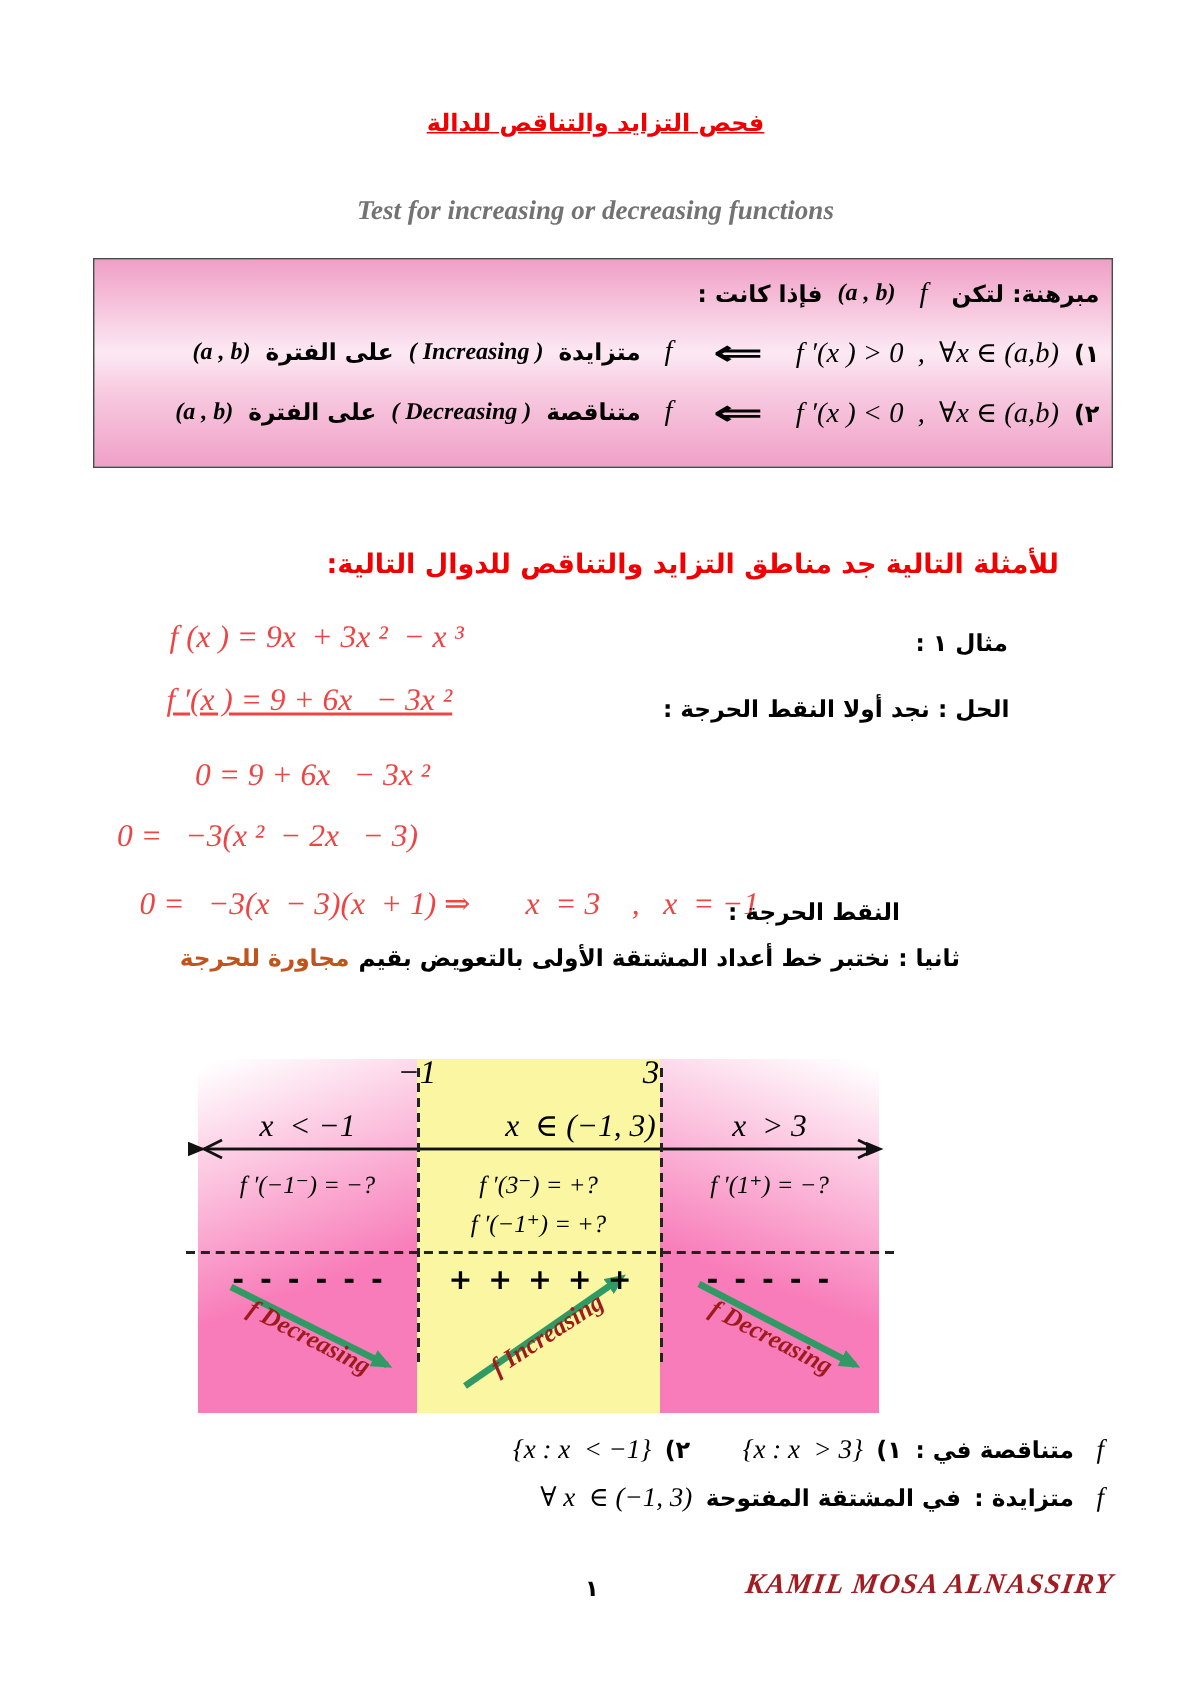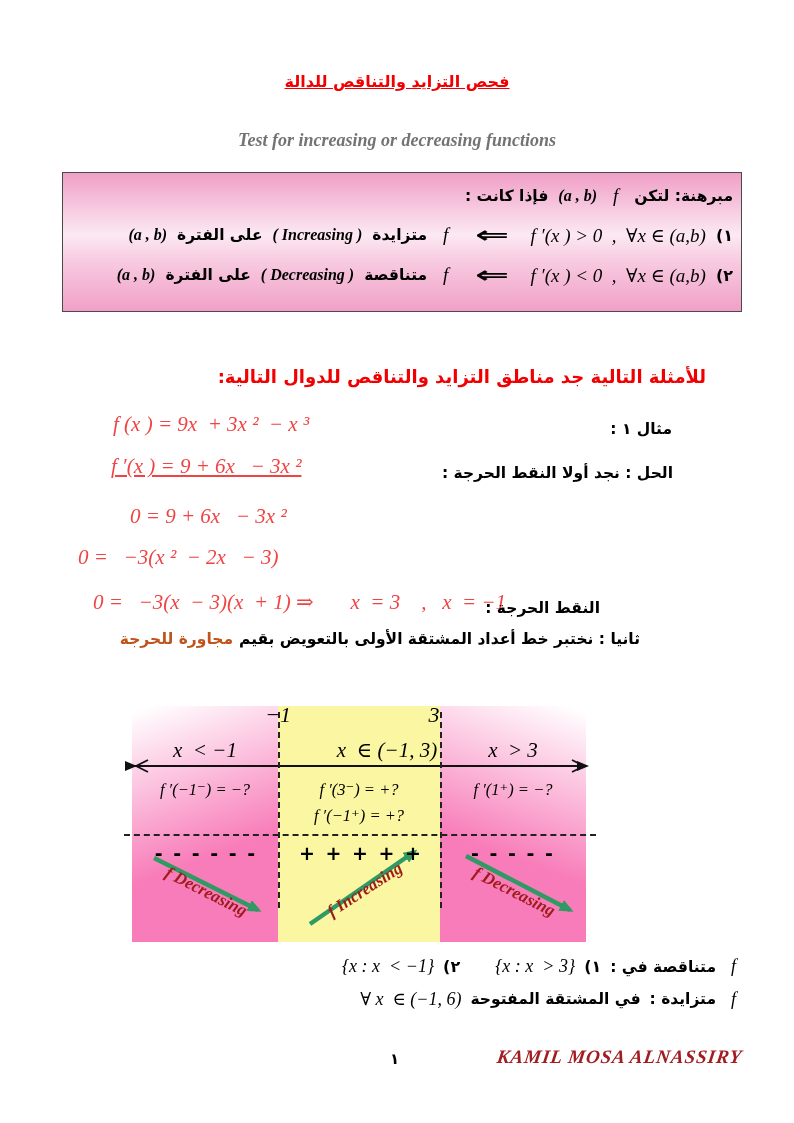--- a/index.html
+++ b/index.html
@@ -188,17 +188,17 @@
   <span class="ar">متناقصة في :</span>
   <span class="item-num">(١</span>
   <span class="math">{x : x  &gt; 3}</span>
   <span class="item-num gap-before">(٢</span>
   <span class="math">{x : x  &lt; −1}</span>
 </div>
 <div class="conc-row conc2">
   <span class="math f-token">f</span>
   <span class="ar">متزايدة :</span>
   <span class="ar">في المشتقة المفتوحة</span>
-  <span class="math">∀ x  ∈ (−1, 6)</span>
+  <span class="math">∀ x  ∈ (−1, 3)</span>
 </div>
 
 <div class="abs signature">KAMIL MOSA ALNASSIRY</div>
 <div class="abs page-number">١</div>
 
 </body></html>

